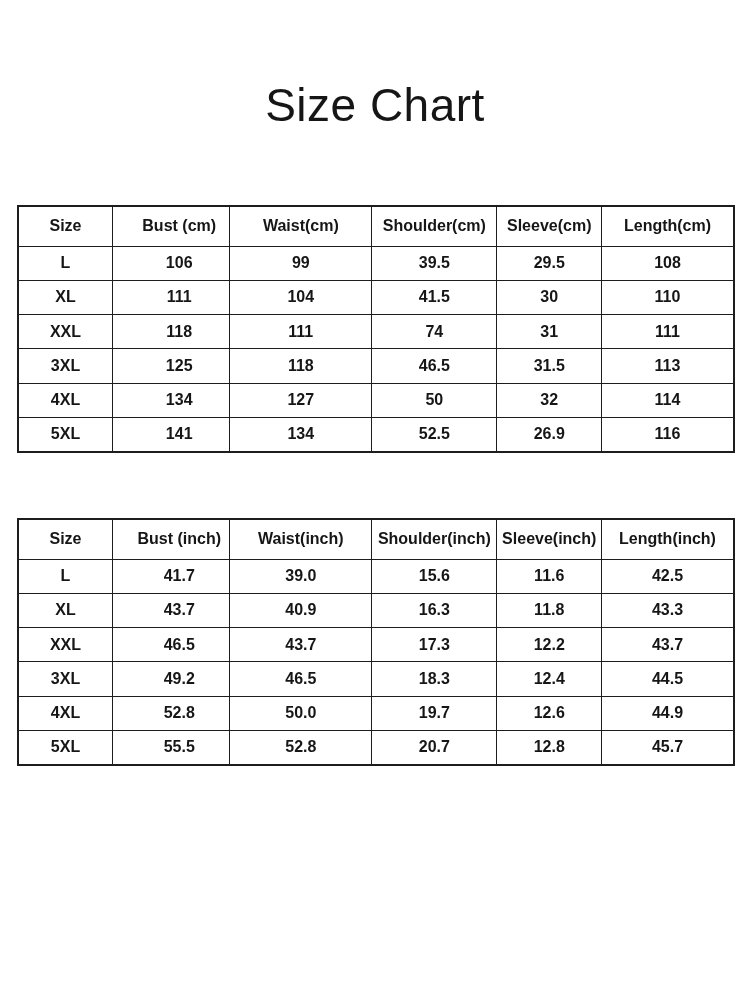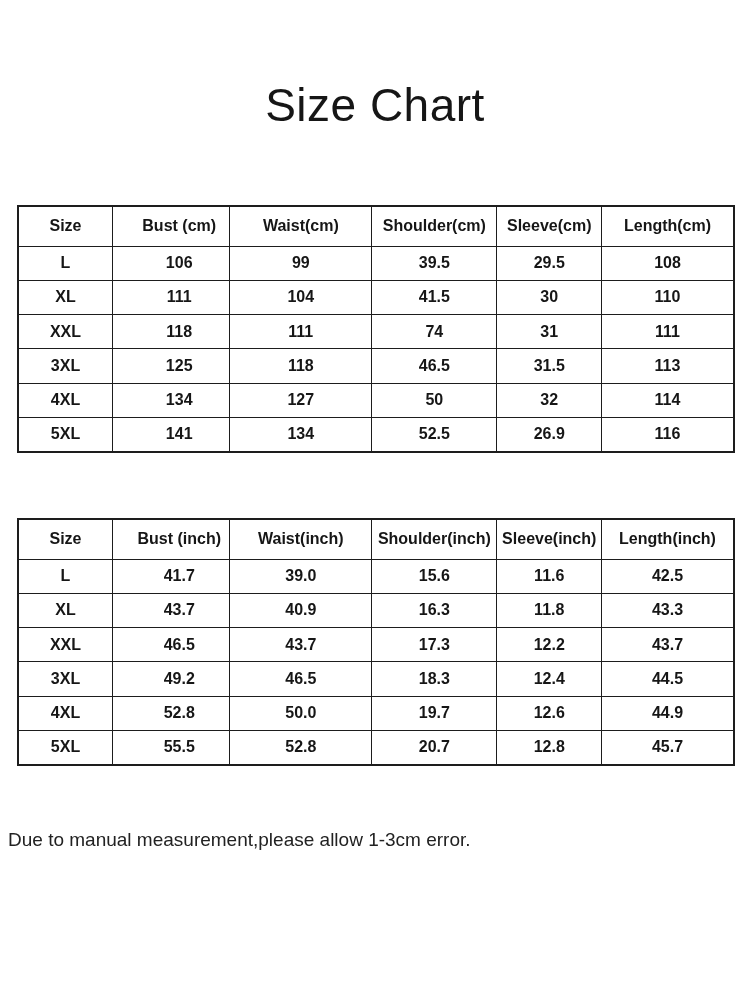--- a/index.html
+++ b/index.html
@@ -191,15 +191,14 @@
           <td>5XL</td>
           <td>55.5</td>
           <td>52.8</td>
           <td>20.7</td>
           <td>12.8</td>
           <td>45.7</td>
         </tr>
       </tbody>
   </table>
 
-  <div class="note">Due to manual measurement,please allow 1-3cm error.</div>
 
 </div>
 
 </body></html>

